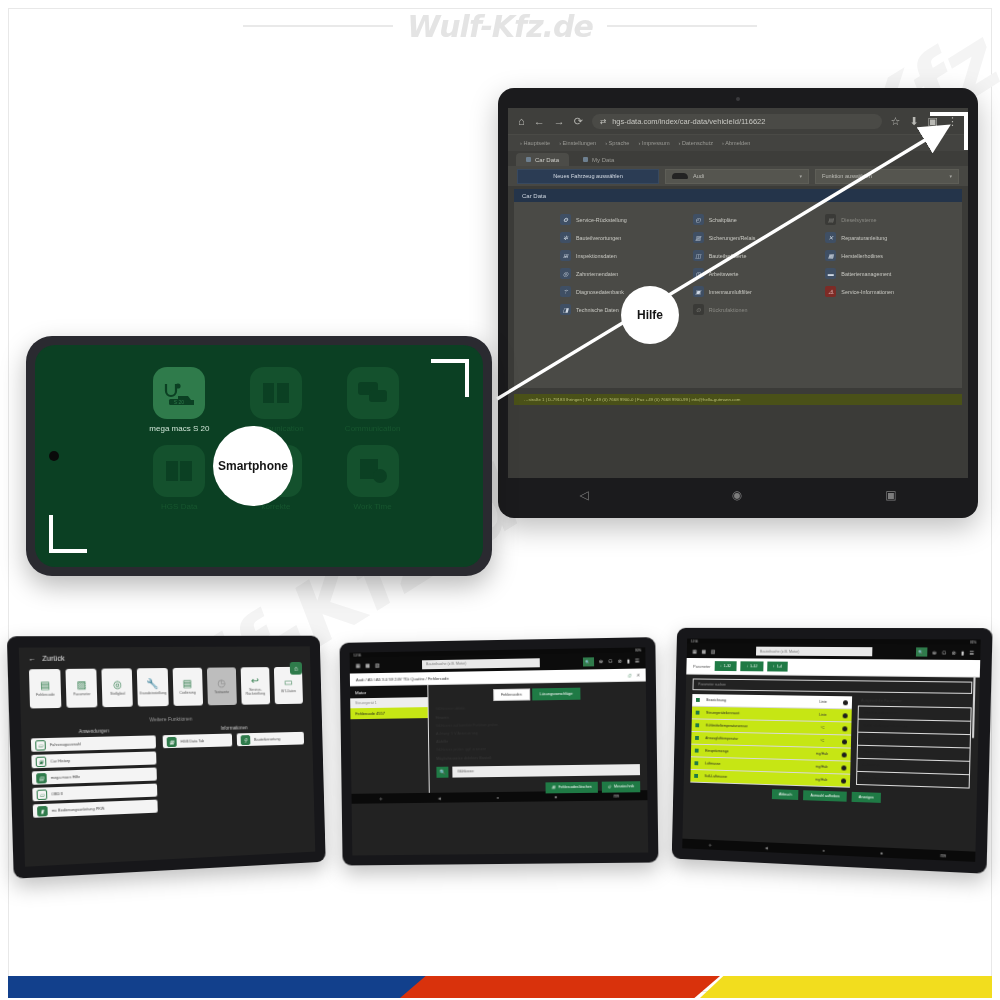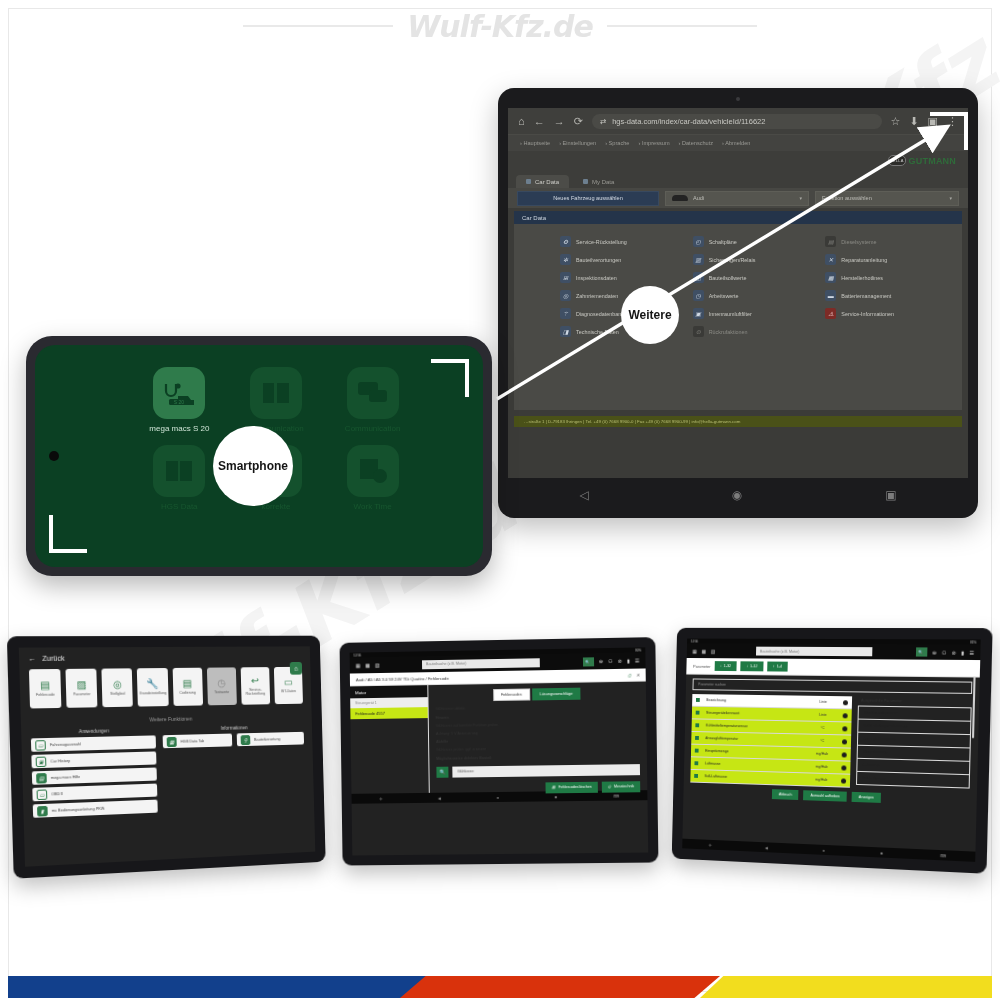--- a/index.html
+++ b/index.html
@@ -320,26 +320,20 @@
 
       <div class="site-topmenu">
         <span>Hauptseite</span>
         <span>Einstellungen</span>
         <span>Sprache</span>
         <span>Impressum</span>
         <span>Datenschutz</span>
         <span>Abmelden</span>
       </div>
 
-      <div class="site-logorow">
-        <div class="hg-logo">
-          <div class="hg-badge">HELLA</div>
-          <div class="hg-word">GUTMANN</div>
-        </div>
-      </div>
 
       <div class="site-tabs">
         <div class="site-tab">
           <i class="sq"></i>
           <span>Car Data</span>
         </div>
         <div class="site-tab inactive">
           <i class="sq"></i>
           <span>My Data</span>
         </div>
@@ -450,21 +444,21 @@
   <svg style="position:absolute;left:0;top:0;width:1000px;height:1000px;pointer-events:none;">
     <defs>
       <marker id="ah" markerWidth="9" markerHeight="9" refX="7" refY="4.5" orient="auto">
         <path d="M0,0 L9,4.5 L0,9 z" fill="#ffffff"></path>
       </marker>
     </defs>
     <line x1="497" y1="399" x2="945" y2="128" stroke="#ffffff" stroke-width="3.4" marker-end="url(#ah)"></line>
     <line x1="253" y1="466" x2="62" y2="538" stroke="#ffffff" stroke-width="3.4" marker-end="url(#ah)"></line>
   </svg>
 
-  <div class="callout" style="left:621px;top:286px;width:58px;height:58px;">Weitere</div>
+  <div class="callout" style="left:621px;top:286px;width:58px;height:58px;">Hilfe</div>
 
   <div class="phone">
     <div class="phone-screen">
       <div class="phone-punch"></div>
       <div class="app-grid">
 
         <div class="app">
           <div class="app-ico">
             <svg width="34" height="30" viewBox="0 0 34 30">
               <path d="M4 6 v7 a5 5 0 0 0 10 0 v-7" stroke="#0b4023" stroke-width="2.2" fill="none"></path>

